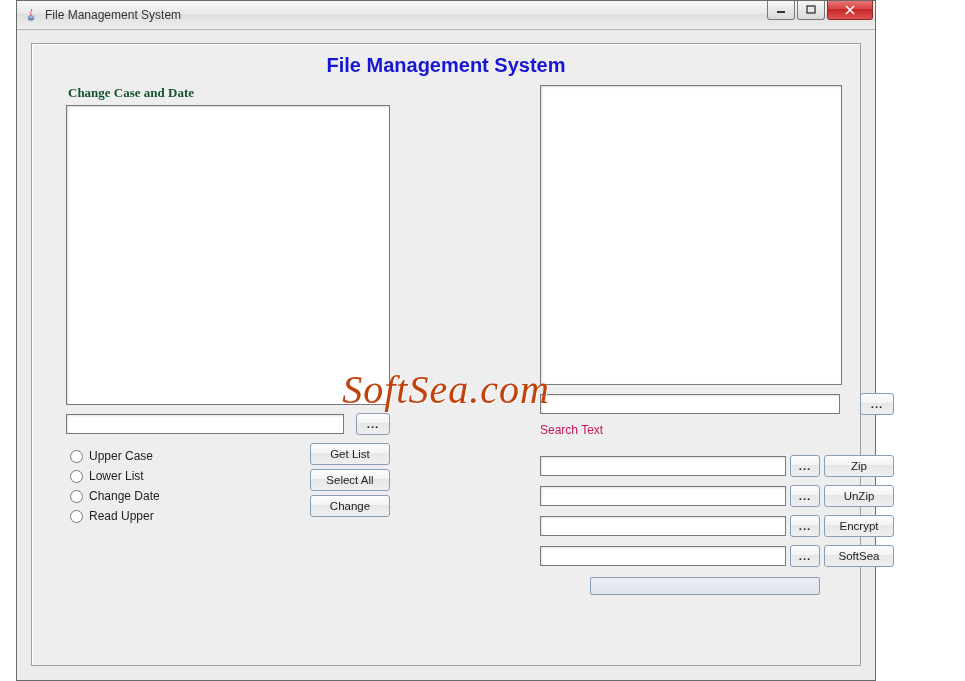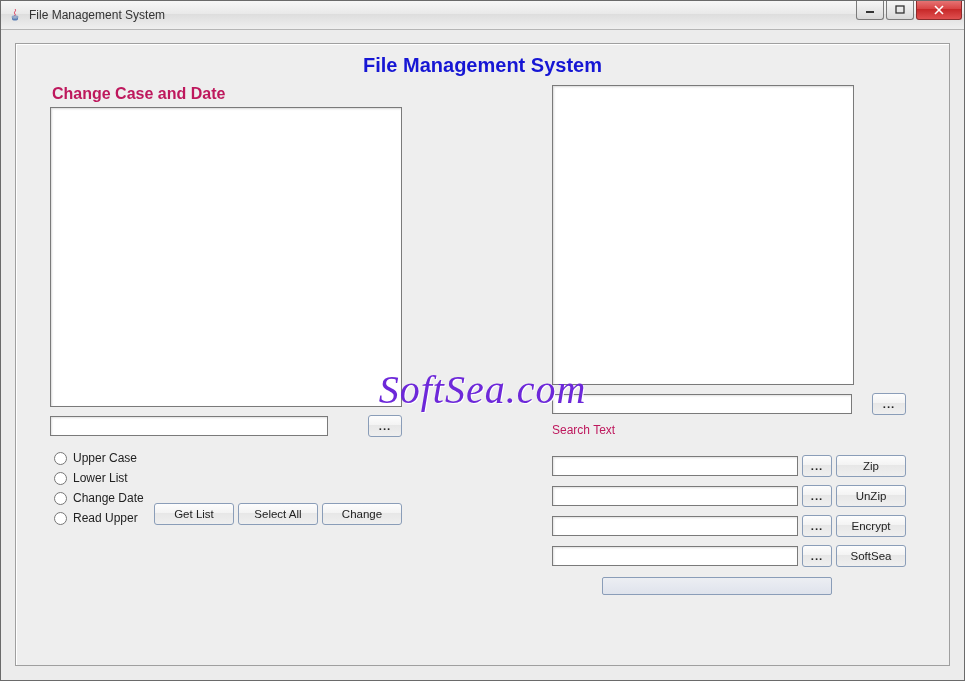--- a/index.html
+++ b/index.html
@@ -8,26 +8,27 @@
     width: 965px;
     height: 681px;
     font-family: "Segoe UI", Tahoma, Arial, sans-serif;
     font-size: 12px;
     background: #fff;
     overflow: hidden;
   }
 
   
   .window {
-    width: 965px;
+    width: 860px;
     height: 681px;
     background: #ececec;
     border: 1px solid #6a6a6a;
     box-sizing: border-box;
     position: relative;
+    margin-left: 16px;
   }
   .titlebar {
     height: 28px;
     background: linear-gradient(to bottom, #f7f7f7 0%, #e9e9e9 45%, #dddddd 46%, #efefef 100%);
     border-bottom: 1px solid #b5b5b5;
     display: flex;
     align-items: center;
     padding-left: 6px;
     position: relative;
   }
@@ -97,24 +98,24 @@
     gap: 150px;
   }
   .col {
     display: flex;
     flex-direction: column;
   }
   .col.left { width: 352px; }
   .col.right { width: 354px; flex: 0 0 auto; }
 
   .section-title {
-    color: #be185d;
-    font-family: Liberation Sans, sans-serif;
+    color: #14532d;
+    font-family: Liberation Serif, serif;
     font-weight: bold;
-    font-size: 16px;
+    font-size: 13px;
     margin: 0 0 4px 2px;
   }
 
   .listbox {
     background: #fff;
     border: 1px solid #7a7a7a;
     box-shadow: inset 1px 1px 2px rgba(0,0,0,0.15);
     box-sizing: border-box;
   }
   .col.left .listbox { height: 300px; }
@@ -176,21 +177,21 @@
     color: #222;
   }
   .radio-row input[type=radio] {
     margin: 0;
     width: 13px;
     height: 13px;
   }
   .btn-col {
     margin-left: auto;
     display: flex;
-    flex-direction: row;
+    flex-direction: column;
     gap: 4px;
     align-items: flex-end;
   }
 
   
   .field-label {
     font-size: 12px;
     color: #be185d;
     margin-top: 8px;
     margin-bottom: 2px;
@@ -216,21 +217,21 @@
 
   .watermark {
     position: absolute;
     left: 0;
     width: 100%;
     top: 322px;
     text-align: center;
     font-family: Georgia, "Times New Roman", serif;
     font-style: italic;
     font-size: 40px;
-    color: #6d28d9;
+    color: #c2410c;
     pointer-events: none;
     text-shadow: 1px 1px 0 #fff;
     letter-spacing: 1px;
   }
 </style>
 </head>
 <body>
 
 <div class="window">
 

